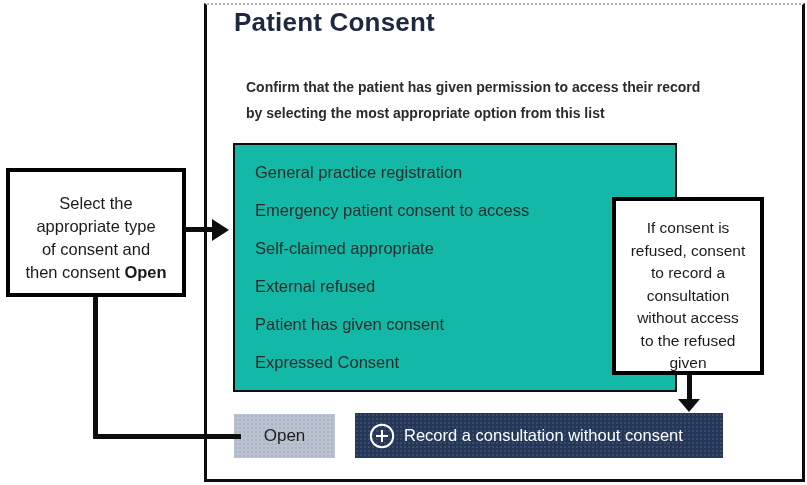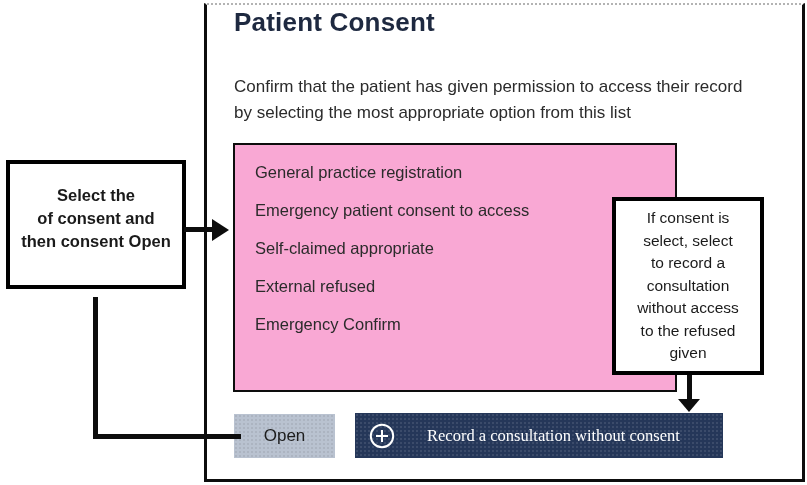--- a/index.html
+++ b/index.html
@@ -27,34 +27,35 @@
     background: #ffffff;
   }
   .dialog-title {
     left: 27px; top: 2px;
     font-size: 26px;
     font-weight: 700;
     letter-spacing: 0.2px;
     color: #1e2940;
   }
   .dialog-subtitle {
-    left: 27px; top: 69px;
-    font-size: 17px;
+    left: 39px; top: 69px;
+    font-size: 14px;
     line-height: 26px;
     color: #2b2b2b;
     white-space: nowrap;
+    font-weight: bold;
   }
 
   
   .list-box {
     left: 26px; top: 138px;
     width: 444px; height: 249px;
     box-sizing: border-box;
     border: 2px solid #0d0d0d;
-    background: #f9a8d4;
+    background: #14b8a6;
     padding-top: 8px;
     z-index: 1;
   }
   .list-item {
     height: 38px;
     line-height: 38px;
     padding-left: 20px;
     font-size: 16.5px;
     color: #2b2b2b;
     cursor: default;
@@ -77,59 +78,58 @@
     cursor: pointer;
     z-index: 2;
   }
   .record-btn {
     left: 148px; top: 408px;
     width: 368px; height: 45px;
     background-color: #253759;
     background-image: radial-gradient(rgba(255,255,255,0.10) 1px, transparent 1px);
     background-size: 4px 4px;
     border: none;
-    font-family: Liberation Serif, serif;
+    font-family: Liberation Sans, sans-serif;
     font-size: 16.5px;
     color: #ffffff;
     display: flex;
     align-items: center;
-    gap: 32px;
+    gap: 9px;
     padding: 0 0 0 14px;
     cursor: pointer;
     z-index: 2;
   }
   .plus-icon {
     width: 26px; height: 26px;
     display: inline-flex;
     flex: 0 0 26px;
   }
 
   
   .note {
     box-sizing: border-box;
     border: 4px solid #000000;
     background: #ffffff;
     text-align: center;
     color: #1a1a1a;
   }
   .note-left {
-    left: 6px; top: 160px;
+    left: 6px; top: 168px;
     width: 180px; height: 129px;
     font-size: 16.5px;
     line-height: 23px;
     padding-top: 20px;
     z-index: 4;
-    font-weight: bold;
   }
   .note-right {
     left: 405px; top: 192px;
     width: 152px; height: 178px;
     font-size: 15.5px;
     line-height: 22.5px;
-    padding-top: 6px;
+    padding-top: 16px;
     z-index: 4;
   }
 
   
   .black-bar { background: #0d0d0d; z-index: 5; }
   .arrow-right-head {
     width: 0; height: 0;
     border-left: 17px solid #0d0d0d;
     border-top: 11px solid transparent;
     border-bottom: 11px solid transparent;
@@ -155,26 +155,27 @@
     <div class="abs dialog-subtitle">
       <div>Confirm that the patient has given permission to access their record</div>
       <div>by selecting the most appropriate option from this list</div>
     </div>
 
     <div class="abs list-box">
       <div class="list-item">General practice registration</div>
       <div class="list-item">Emergency patient consent to access</div>
       <div class="list-item">Self-claimed appropriate</div>
       <div class="list-item">External refused</div>
-      <div class="list-item">Emergency Confirm</div>
+      <div class="list-item">Patient has given consent</div>
+      <div class="list-item">Expressed Consent</div>
     </div>
 
     <div class="abs note note-right">
       <div>If consent is</div>
-      <div>select, select</div>
+      <div>refused, consent</div>
       <div>to record a</div>
       <div>consultation</div>
       <div>without access</div>
       <div>to the refused</div>
       <div>given</div>
     </div>
 
     <div class="abs black-bar" style="left:480px; top:370px; width:5px; height:26px;"></div>
     <div class="abs arrow-down-head" style="left:471px; top:394px;"></div>
 
@@ -187,20 +188,21 @@
           <line x1="13" y1="7" x2="13" y2="19" stroke="#ffffff" stroke-width="2"></line>
           <line x1="7" y1="13" x2="19" y2="13" stroke="#ffffff" stroke-width="2"></line>
         </svg>
       </span>
       <span>Record a consultation without consent</span>
     </button>
   </div>
 
   <div class="abs note note-left">
     <div>Select the</div>
+    <div>appropriate type</div>
     <div>of consent and</div>
     <div><span>then consent </span><b>Open</b></div>
   </div>
 
   <div class="abs black-bar" style="left:184px; top:227px; width:30px; height:5px;"></div>
   <div class="abs arrow-right-head" style="left:212px; top:219px;"></div>
 
   <div class="abs black-bar" style="left:93px; top:297px; width:5px; height:141px;"></div>
   <div class="abs black-bar" style="left:93px; top:434px; width:148px; height:5px;"></div>
 

